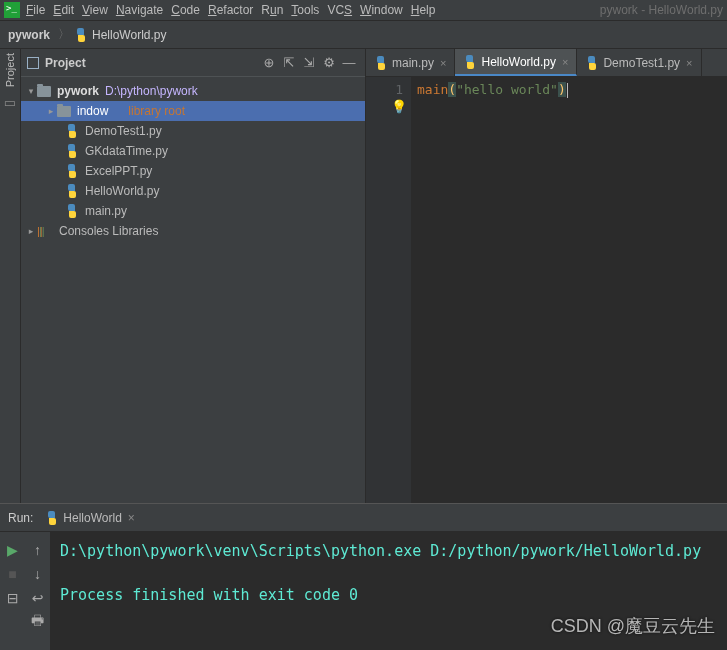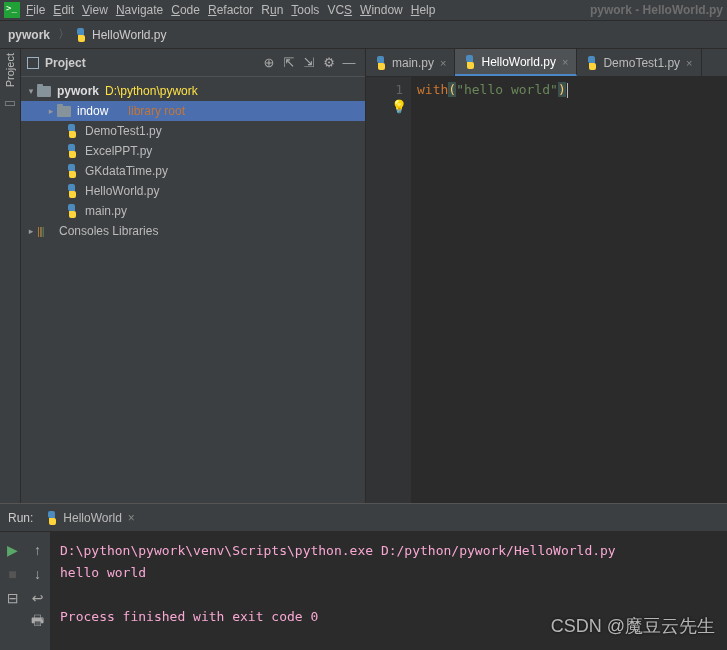--- a/index.html
+++ b/index.html
@@ -2,21 +2,21 @@
 <html><head>
 <meta charset="utf-8">
 <style>
 * { margin:0; padding:0; box-sizing:border-box; }
 body { background:#3c3f41; color:#bbbbbb; font-family:"Segoe UI",Arial,sans-serif; font-size:12px; width:727px; height:650px; overflow:hidden; position:relative; }
 .menubar { background:#3c3f41; height:21px; display:flex; align-items:center; padding:0 4px; border-bottom:1px solid #2b2b2b; }
 .menubar .logo { width:16px; height:16px; background:#21a038; margin-right:6px; position:relative; }
 .menubar .logo::after { content:">_"; color:#fff; font-size:9px; position:absolute; top:1px; left:2px; font-family:monospace; }
 .menubar .mi { margin-right:8px; cursor:pointer; color:#bbb; }
 .menubar .mi u { text-decoration:underline; }
-.menubar .title { margin-left:auto; color:#6e6e6e;font-weight:bold; }
+.menubar .title { margin-left:auto; color:#6e6e6e; }
 .navbar { background:#3c3f41; height:28px; display:flex; align-items:center; padding:0 8px; border-bottom:1px solid #2b2b2b; }
 .navbar .crumb { color:#ccc; margin-right:4px; }
 .navbar .sep { color:#777; margin:0 4px; }
 .pyicon { width:14px; height:14px; display:inline-block; margin-right:4px; position:relative; vertical-align:middle; }
 .pyicon::before { content:""; position:absolute; width:7px; height:7px; background:#4b8bbe; border-radius:2px 2px 0 2px; top:0; left:3px; }
 .pyicon::after { content:""; position:absolute; width:7px; height:7px; background:#ffd43b; border-radius:0 2px 2px 2px; bottom:0; right:3px; }
 .main { display:flex; height:454px; }
 .sidetab { width:21px; background:#3c3f41; border-right:1px solid #2b2b2b; display:flex; flex-direction:column; align-items:center; padding-top:4px; }
 .sidetab .vert { writing-mode:vertical-rl; transform:rotate(180deg); font-size:11px; color:#bbb; margin-bottom:8px; cursor:pointer; }
 .sidetab .foldericon { font-size:13px; color:#888; }
@@ -26,21 +26,21 @@
 .projhead .title { flex:1; color:#ccc; font-weight:bold; }
 .projhead .tool { width:20px; text-align:center; cursor:pointer; color:#aaa; font-size:13px; }
 .tree { flex:1; overflow:auto; padding:4px 0; }
 .tree .node { display:flex; align-items:center; height:20px; cursor:pointer; }
 .tree .node.sel { background:#4b6eaf; color:#fff; }
 .tree .chev { width:12px; text-align:center; color:#999; font-size:9px; }
 .tree .lbl { margin-left:2px; }
 .folder { width:14px; height:11px; background:#87939a; border-radius:1px; margin-right:4px; position:relative; }
 .folder::before { content:""; position:absolute; top:-2px; left:0; width:6px; height:2px; background:#87939a; border-radius:1px 1px 0 0; }
 .bold { font-weight:bold; color:#ddd; }
-.dim { color:#fde047; }
+.dim { color:#c4b5fd; }
 .rootcol { color:#c57633; }
 .libicon { display:inline-block; width:14px; margin-right:4px; font-size:11px; }
 .scricon { width:12px; height:12px; border-radius:50%; background:linear-gradient(45deg,#6aab73 50%,#ffc66d 50%); margin-right:4px; position:relative; }
 .scricon::after { content:""; position:absolute; right:-2px; bottom:-2px; width:7px; height:7px; background:#4a90d9; border-radius:50%; border:1px solid #3c3f41; }
 .editor { flex:1; display:flex; flex-direction:column; background:#2b2b2b; }
 .tabs { height:28px; background:#3c3f41; display:flex; align-items:stretch; border-bottom:1px solid #2b2b2b; }
 .tab { display:flex; align-items:center; padding:0 8px; border-right:1px solid #2b2b2b; cursor:pointer; background:#3c3f41; color:#bbb; }
 .tab.active { background:#4e5254; color:#fff; border-bottom:2px solid #4a88c7; }
 .tab .close { margin-left:6px; color:#888; font-size:11px; }
 .code { flex:1; display:flex; background:#2b2b2b; font-family:Consolas,monospace; font-size:13px; position:relative; }
@@ -57,21 +57,21 @@
 .runhead { height:28px; background:#3c3f41; display:flex; align-items:center; padding:0 8px; border-bottom:1px solid #2b2b2b; }
 .runhead .lbl { color:#ccc; margin-right:12px; }
 .runhead .cfg { display:flex; align-items:center; }
 .runhead .close { margin-left:6px; color:#888; }
 .runbody { flex:1; display:flex; }
 .runtools { width:50px; background:#3c3f41; display:flex; }
 .runtools .col { width:25px; display:flex; flex-direction:column; align-items:center; padding-top:6px; }
 .runtools .t { height:24px; display:flex; align-items:center; justify-content:center; cursor:pointer; color:#aaa; font-size:14px; }
 .runtools .play { color:#59a869; }
 .runtools .stop { color:#555; }
-.console { flex:1; padding:8px 10px; font-family:Consolas,monospace; font-size:13px; color:#f9a8d4; }
+.console { flex:1; padding:8px 10px; font-family:Consolas,monospace; font-size:15px; color:#5eead4; }
 .console .line { height:22px; line-height:22px; white-space:pre; }
 .watermark { position:absolute; bottom:12px; right:12px; color:#d8d8d8; font-size:18px; opacity:0.8; font-family:Arial; text-shadow:0 0 3px #000; pointer-events:none; }
 </style>
 </head>
 <body>
 
 <div class="menubar">
   <div class="logo"></div>
   <span class="mi"><u>F</u>ile</span>
   <span class="mi"><u>E</u>dit</span>
@@ -122,25 +122,25 @@
         <span class="folder"></span>
         <span class="lbl">indow</span>
         <span class="lbl rootcol" style="margin-left:20px">library root</span>
       </div>
       <div class="node" style="padding-left:44px">
           <span class="pyicon"></span>
           <span class="lbl">DemoTest1.py</span>
         </div>
       <div class="node" style="padding-left:44px">
           <span class="pyicon"></span>
+          <span class="lbl">GKdataTime.py</span>
+        </div>
+      <div class="node" style="padding-left:44px">
+          <span class="pyicon"></span>
           <span class="lbl">ExcelPPT.py</span>
-        </div>
-      <div class="node" style="padding-left:44px">
-          <span class="pyicon"></span>
-          <span class="lbl">GKdataTime.py</span>
         </div>
       <div class="node" style="padding-left:44px">
           <span class="pyicon"></span>
           <span class="lbl">HelloWorld.py</span>
         </div>
       <div class="node" style="padding-left:44px">
           <span class="pyicon"></span>
           <span class="lbl">main.py</span>
         </div>
       <div class="node" style="padding-left:4px">
@@ -168,21 +168,21 @@
           <span class="pyicon"></span>
           <span>DemoTest1.py</span>
           <span class="close">×</span>
         </div>
     </div>
     <div class="code">
       <div class="gutter">
         <div class="ln">1</div>
       </div>
       <div class="text">
-        <div class="line"><span class="kw">with</span><span class="par">(</span><span class="str">"hello world"</span><span class="par">)</span><span class="caret"></span></div>
+        <div class="line"><span class="kw">main</span><span class="par">(</span><span class="str">"hello world"</span><span class="par">)</span><span class="caret"></span></div>
         <span class="bulb">💡</span>
       </div>
     </div>
   </div>
 </div>
 
 <div class="runpane">
   <div class="runhead">
     <span class="lbl">Run:</span>
     <span class="cfg">
@@ -200,20 +200,19 @@
       </div>
       <div class="col">
         <div class="t">↑</div>
         <div class="t">↓</div>
         <div class="t">↩</div>
         <div class="t">🖶</div>
       </div>
     </div>
     <div class="console">
       <div class="line">D:\python\pywork\venv\Scripts\python.exe D:/python/pywork/HelloWorld.py</div>
-      <div class="line">hello world</div>
       <div class="line"></div>
       <div class="line">Process finished with exit code 0</div>
     </div>
   </div>
 </div>
 
 <div class="watermark">CSDN @魔豆云先生</div>
 
 </body></html>

